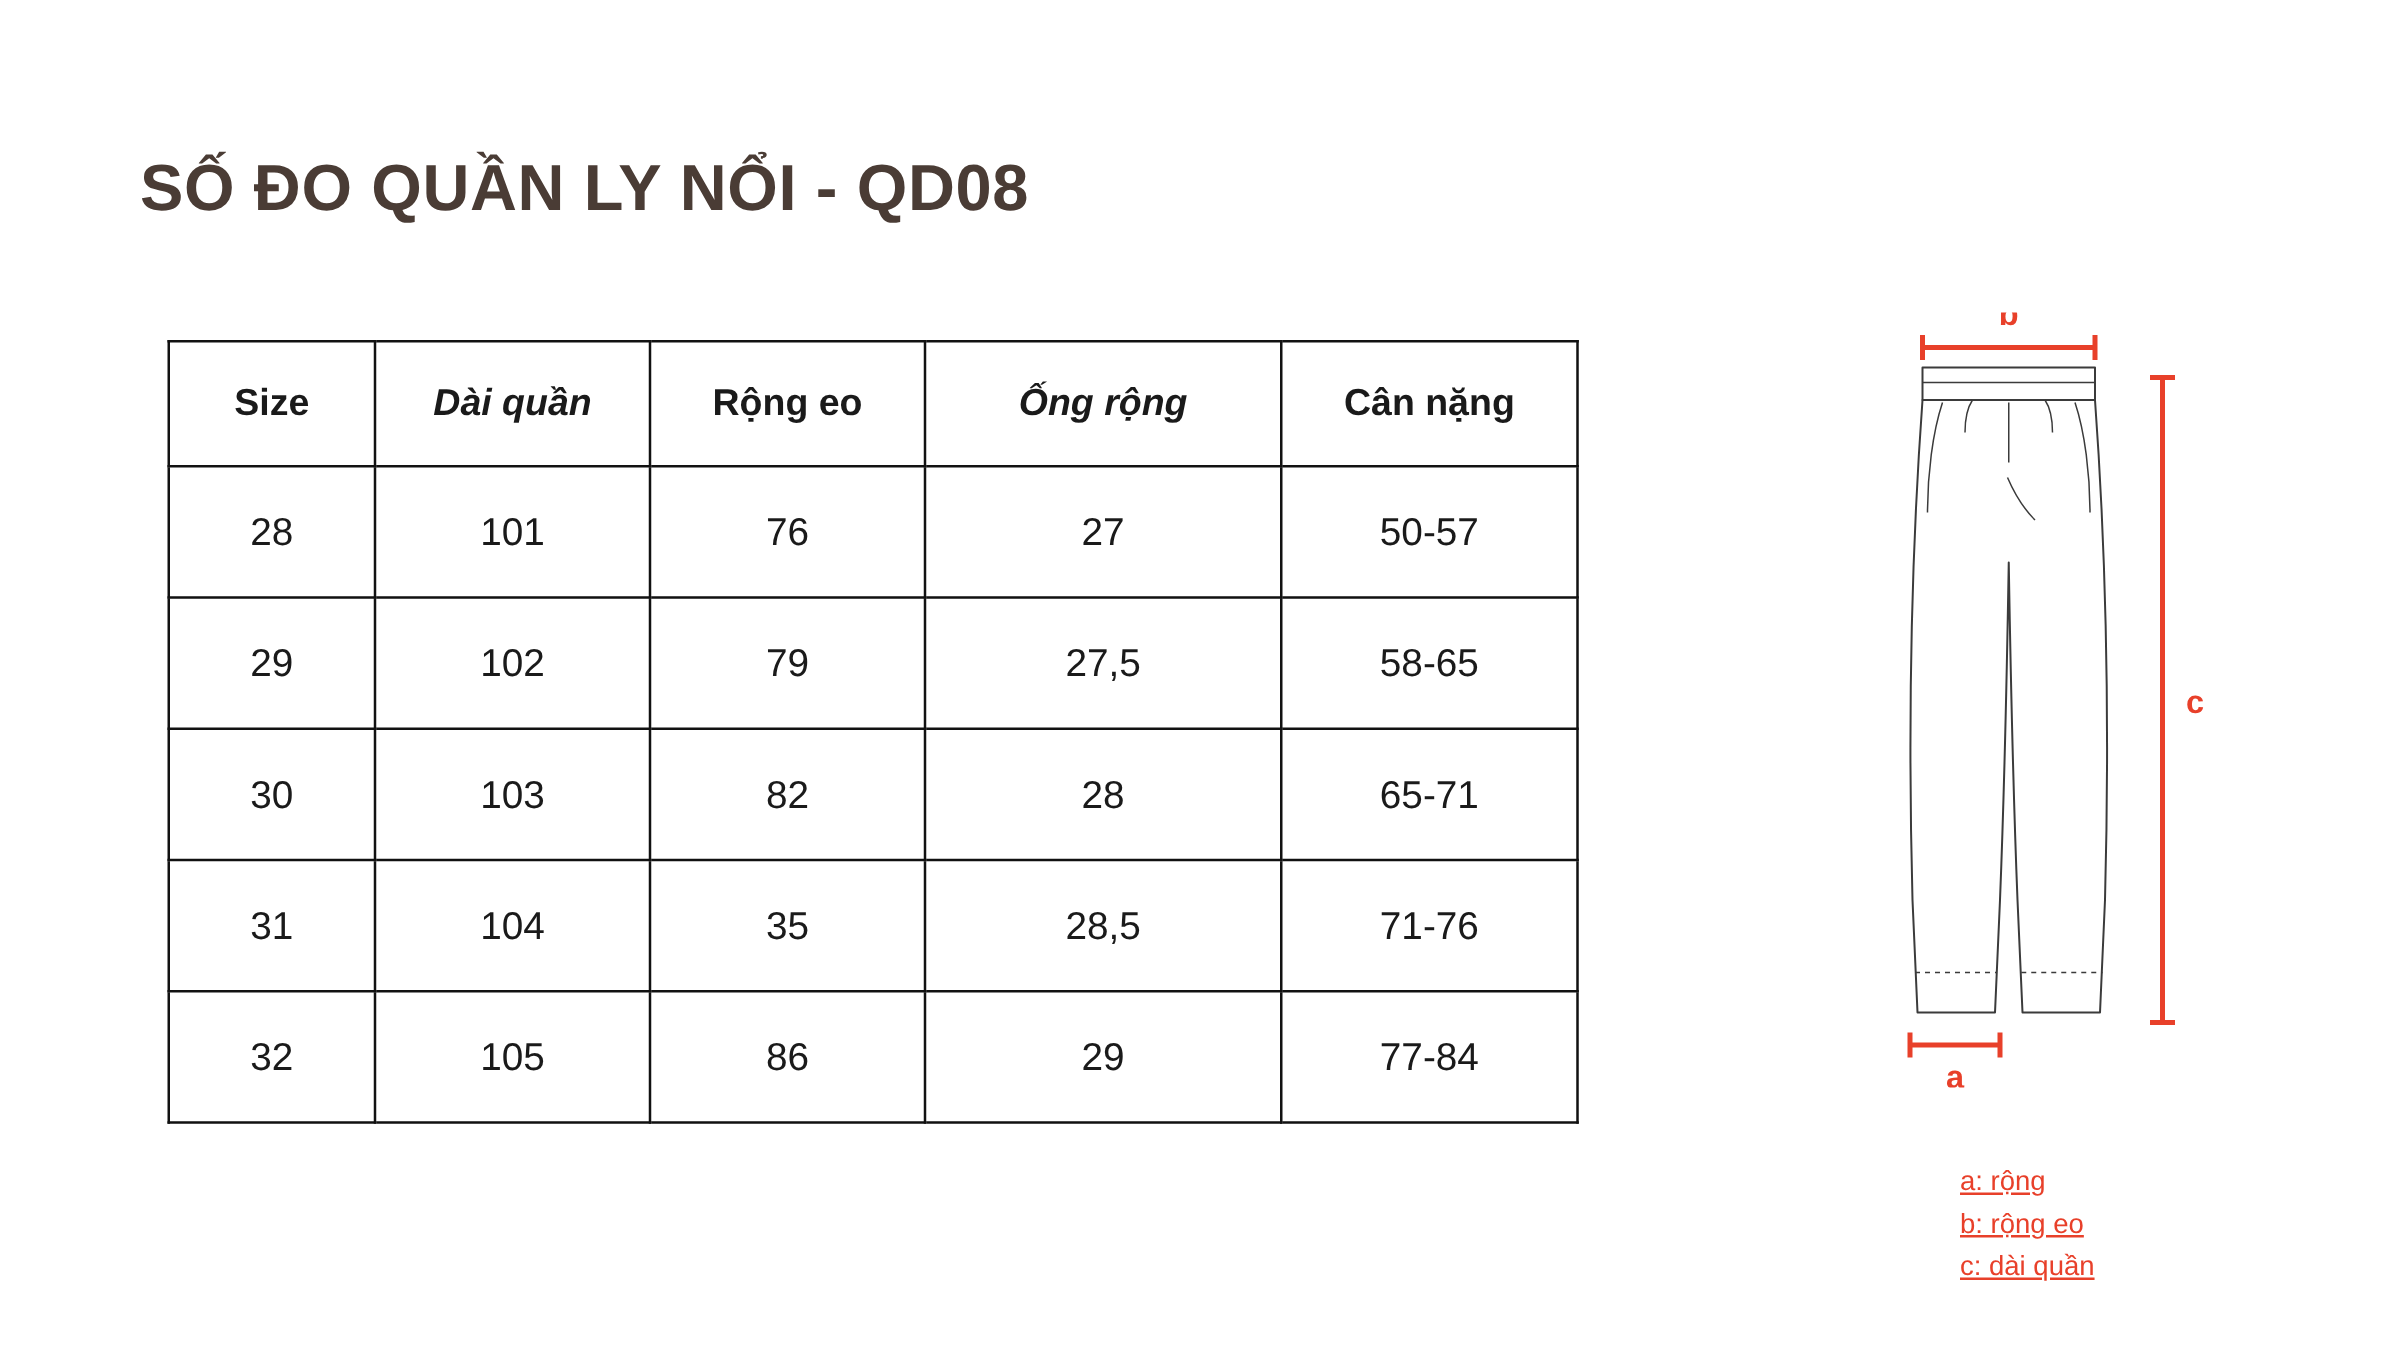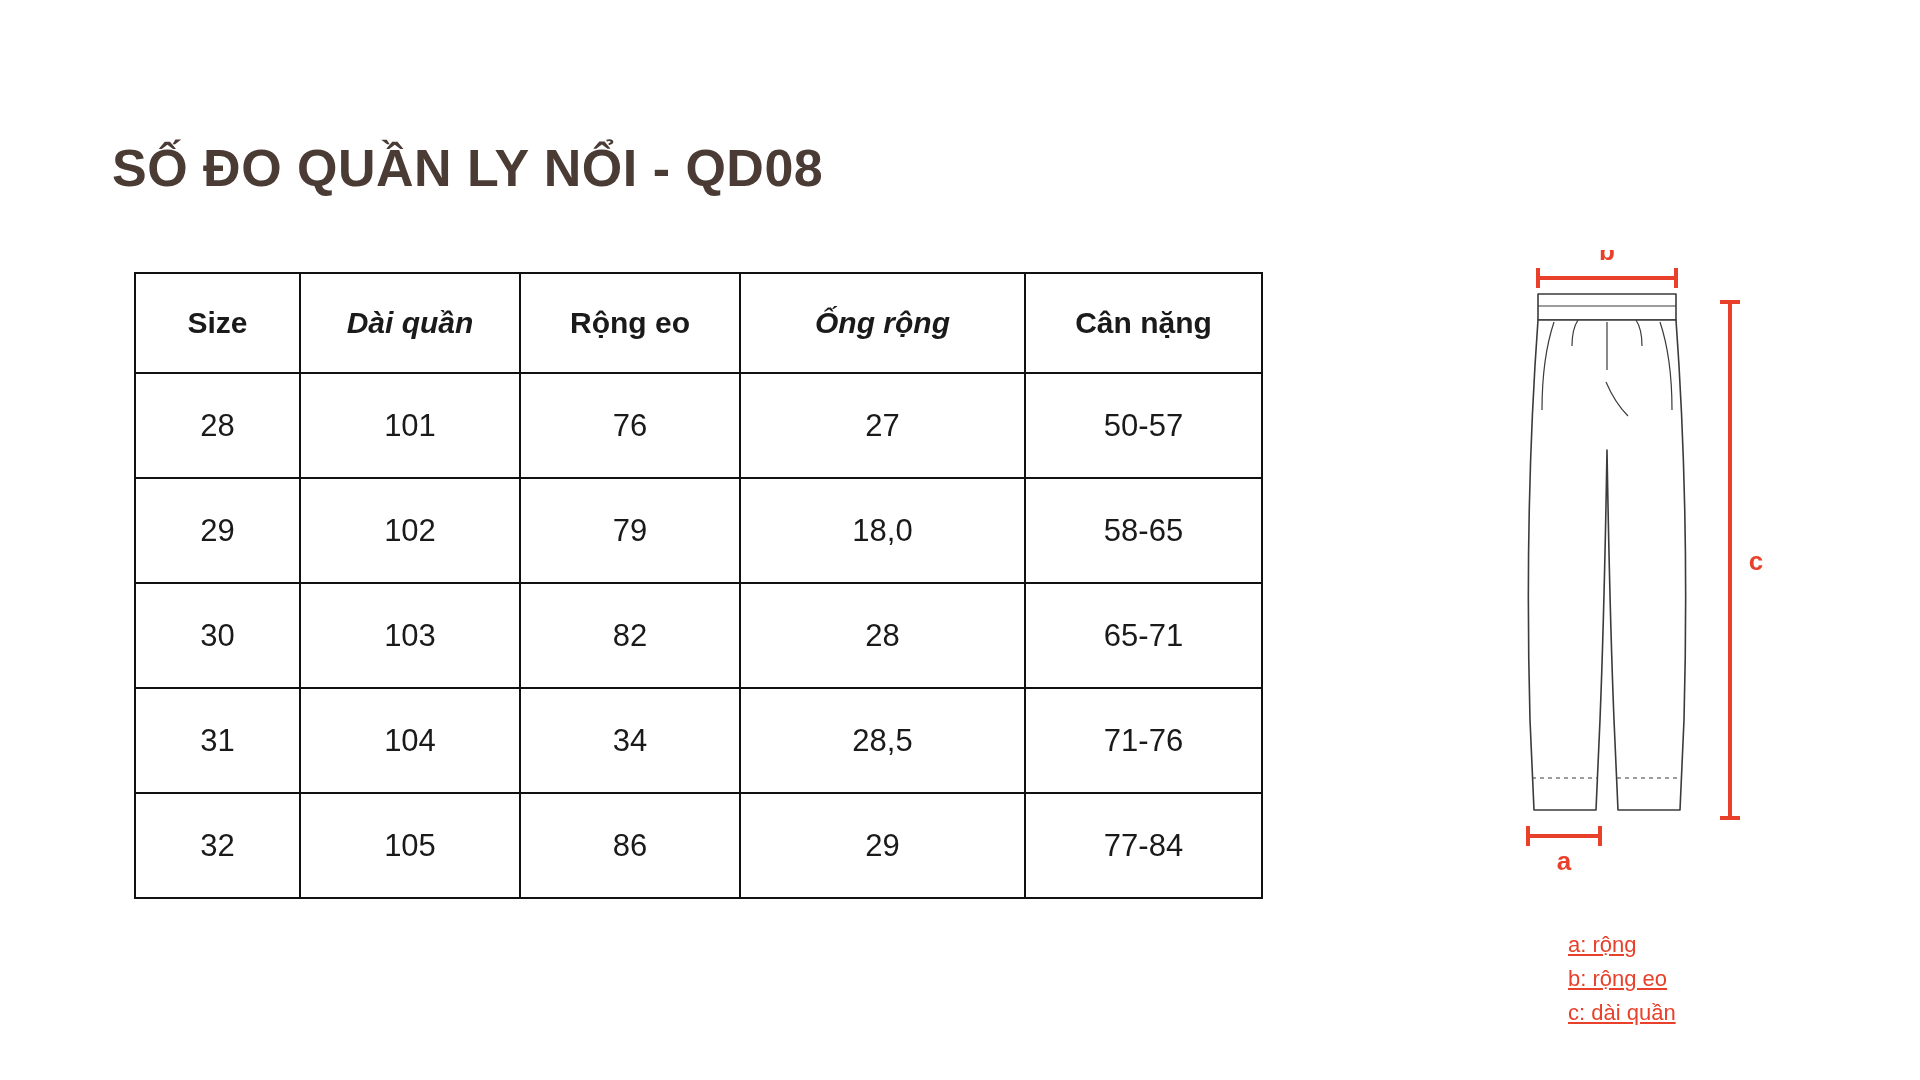--- a/index.html
+++ b/index.html
@@ -19,21 +19,21 @@
     position: relative;
     width: 1920px;
     height: 1080px;
     box-sizing: border-box;
   }
 
   
   .title {
     position: absolute;
     left: 112px;
-    top: 109px;
+    top: 92px;
     font-size: 52px;
     font-weight: bold;
     letter-spacing: 0.5px;
     color: #4a3c35;
     white-space: nowrap;
     margin-top: 29px;
   }
 
   
   .size-table {
@@ -114,34 +114,34 @@
         <td>28</td>
         <td>101</td>
         <td>76</td>
         <td>27</td>
         <td>50-57</td>
       </tr>
       <tr>
         <td>29</td>
         <td>102</td>
         <td>79</td>
-        <td>18,0</td>
+        <td>27,5</td>
         <td>58-65</td>
       </tr>
       <tr>
         <td>30</td>
         <td>103</td>
         <td>82</td>
         <td>28</td>
         <td>65-71</td>
       </tr>
       <tr>
         <td>31</td>
         <td>104</td>
-        <td>34</td>
+        <td>35</td>
         <td>28,5</td>
         <td>71-76</td>
       </tr>
       <tr>
         <td>32</td>
         <td>105</td>
         <td>86</td>
         <td>29</td>
         <td>77-84</td>
       </tr>

